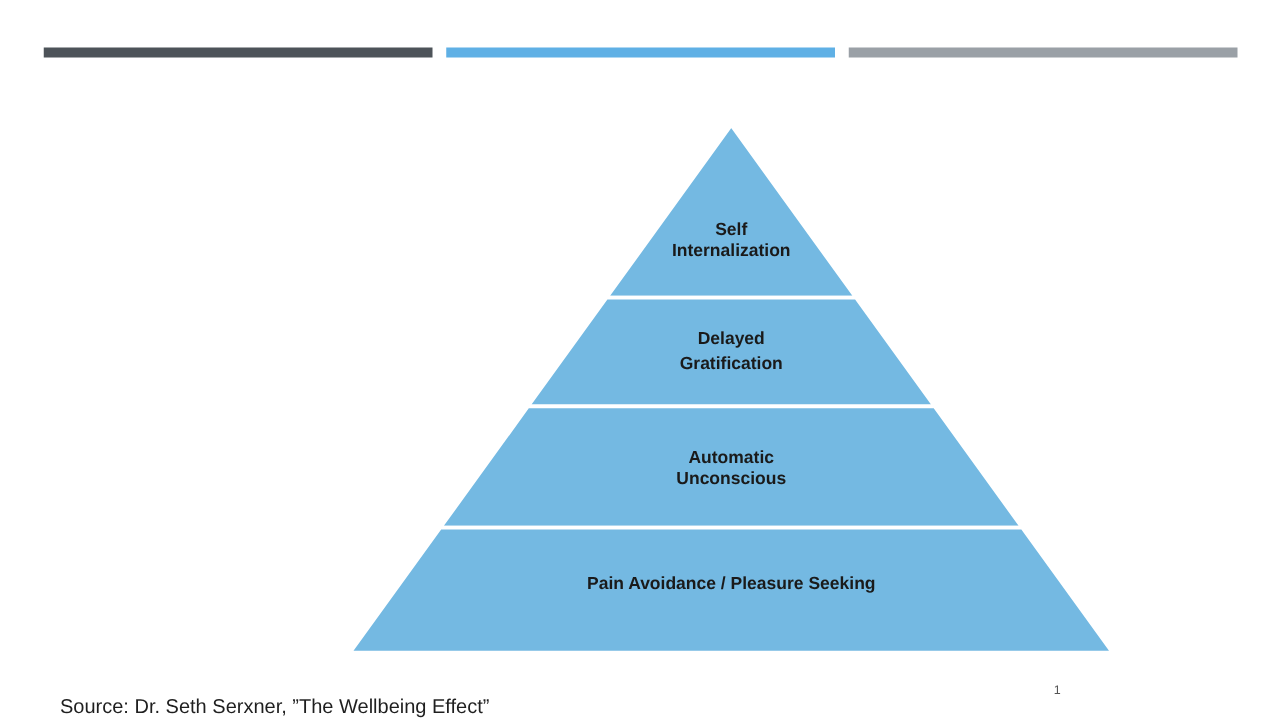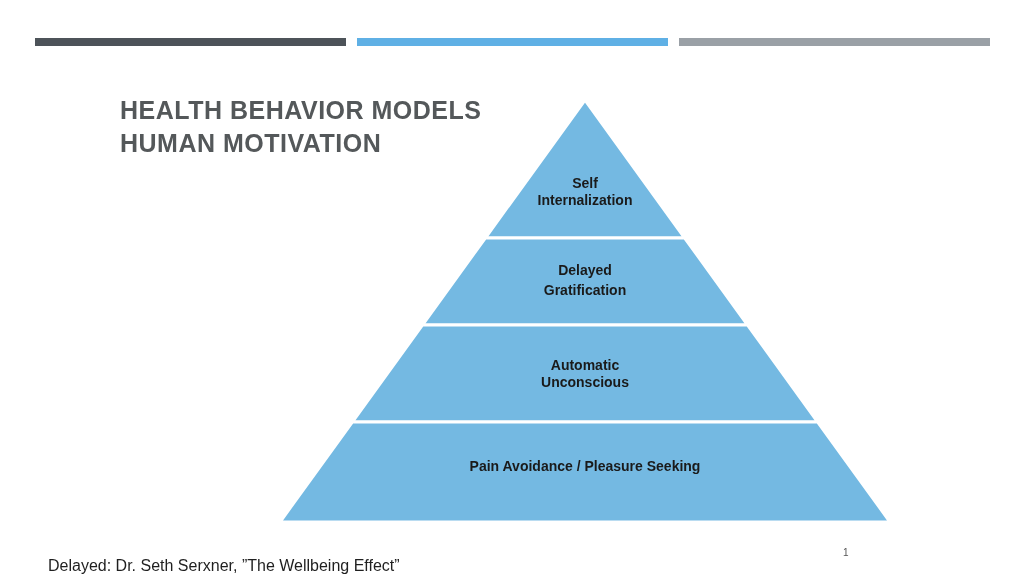--- a/index.html
+++ b/index.html
@@ -77,24 +77,20 @@
 <body>
 
 <div class="slide">
 
   <div class="top-bars">
     <div class="bar bar-dark"></div>
     <div class="bar bar-blue"></div>
     <div class="bar bar-gray"></div>
   </div>
 
-  <div class="title">
-    <div>HEALTH BEHAVIOR MODELS</div>
-    <div>HUMAN MOTIVATION</div>
-  </div>
 
   <svg class="pyramid-svg" width="1024" height="576" viewBox="0 0 1024 576">
 
     <polygon class="pyr" points="585,100 684.7,238 485.3,238" fill="#74b9e2"></polygon>
 
     <polygon class="pyr" points="485.3,238 684.7,238 747.6,325 422.4,325" fill="#74b9e2"></polygon>
 
     <polygon class="pyr" points="422.4,325 747.6,325 817.7,422 352.3,422" fill="#74b9e2"></polygon>
 
     <polygon class="pyr" points="352.3,422 817.7,422 890,522 280,522" fill="#74b9e2"></polygon>
@@ -104,17 +100,17 @@
 
     <text class="pyr-label" x="585" y="275">Delayed</text>
     <text class="pyr-label" x="585" y="295">Gratification</text>
 
     <text class="pyr-label" x="585" y="370">Automatic</text>
     <text class="pyr-label" x="585" y="387">Unconscious</text>
 
     <text class="pyr-label" x="585" y="471">Pain Avoidance / Pleasure Seeking</text>
   </svg>
 
-  <div class="source">Delayed: Dr. Seth Serxner, ”The Wellbeing Effect”</div>
+  <div class="source">Source: Dr. Seth Serxner, ”The Wellbeing Effect”</div>
 
   <div class="page-num">1</div>
 
 </div>
 
 </body></html>

